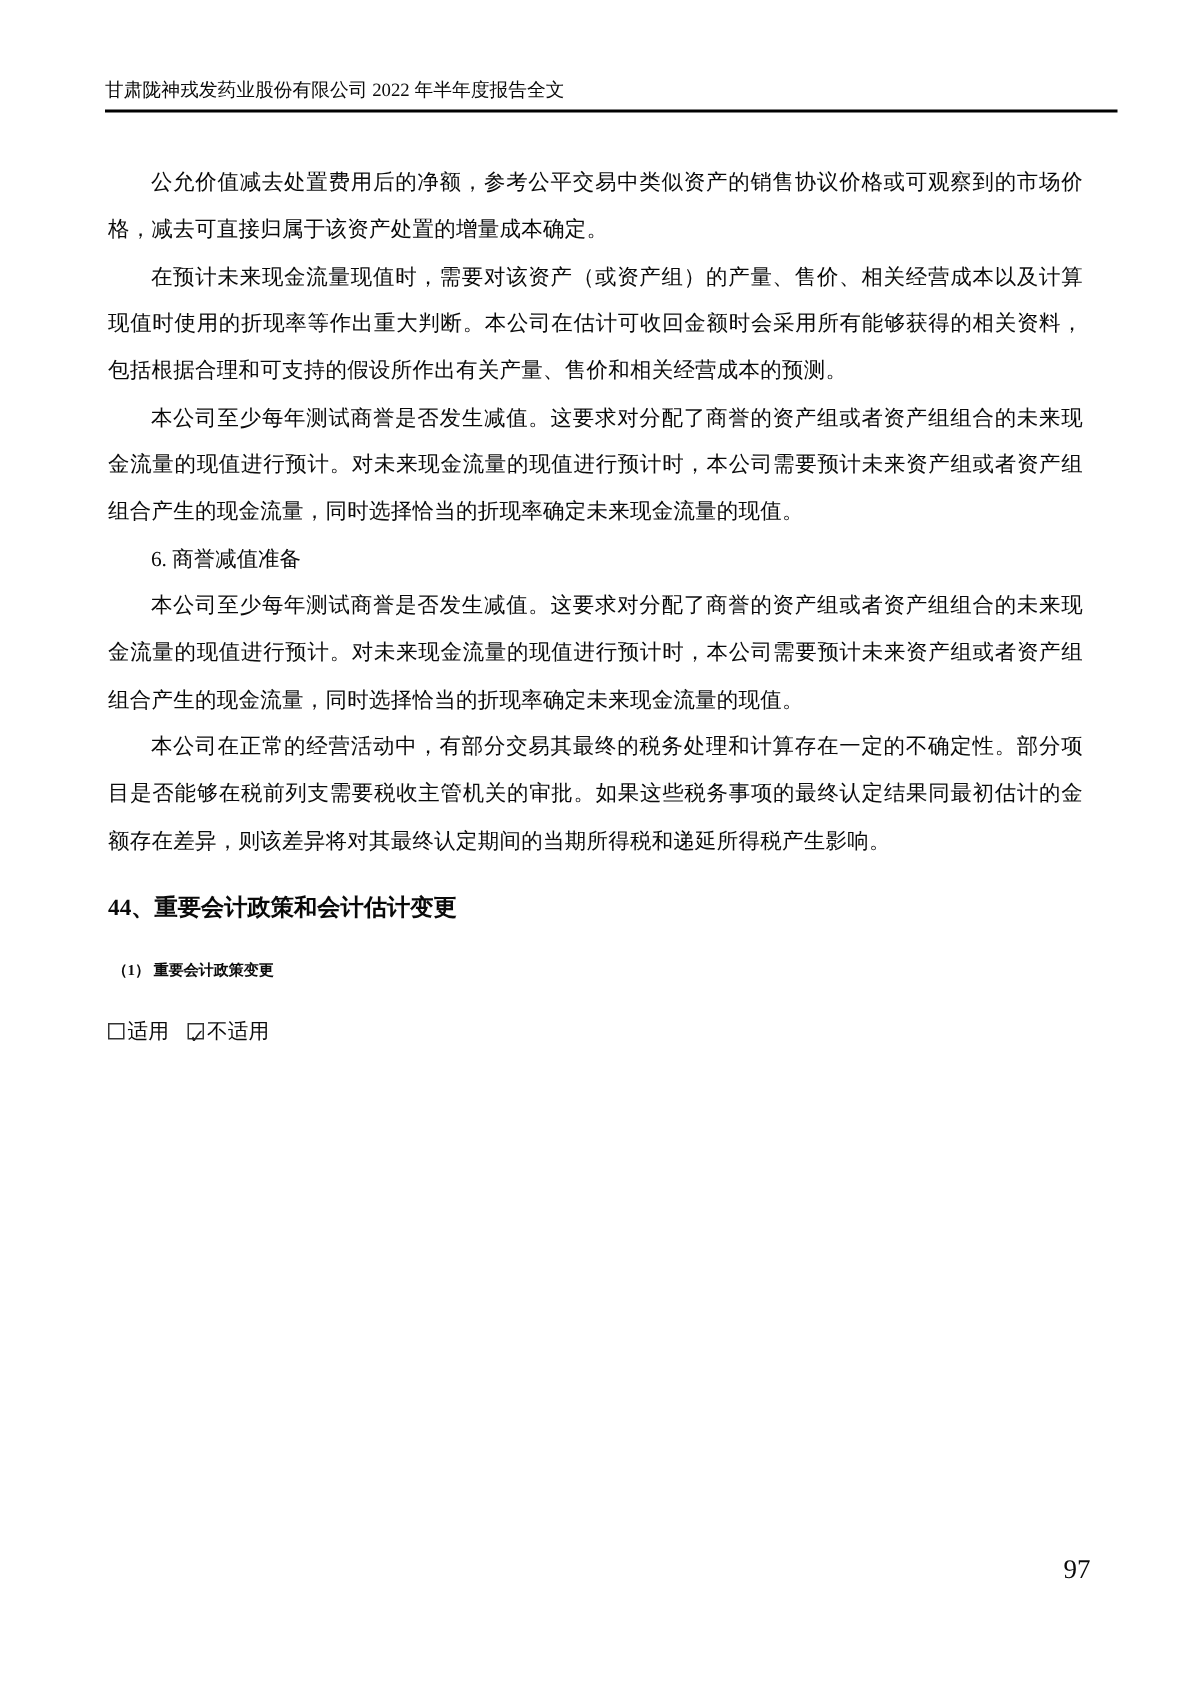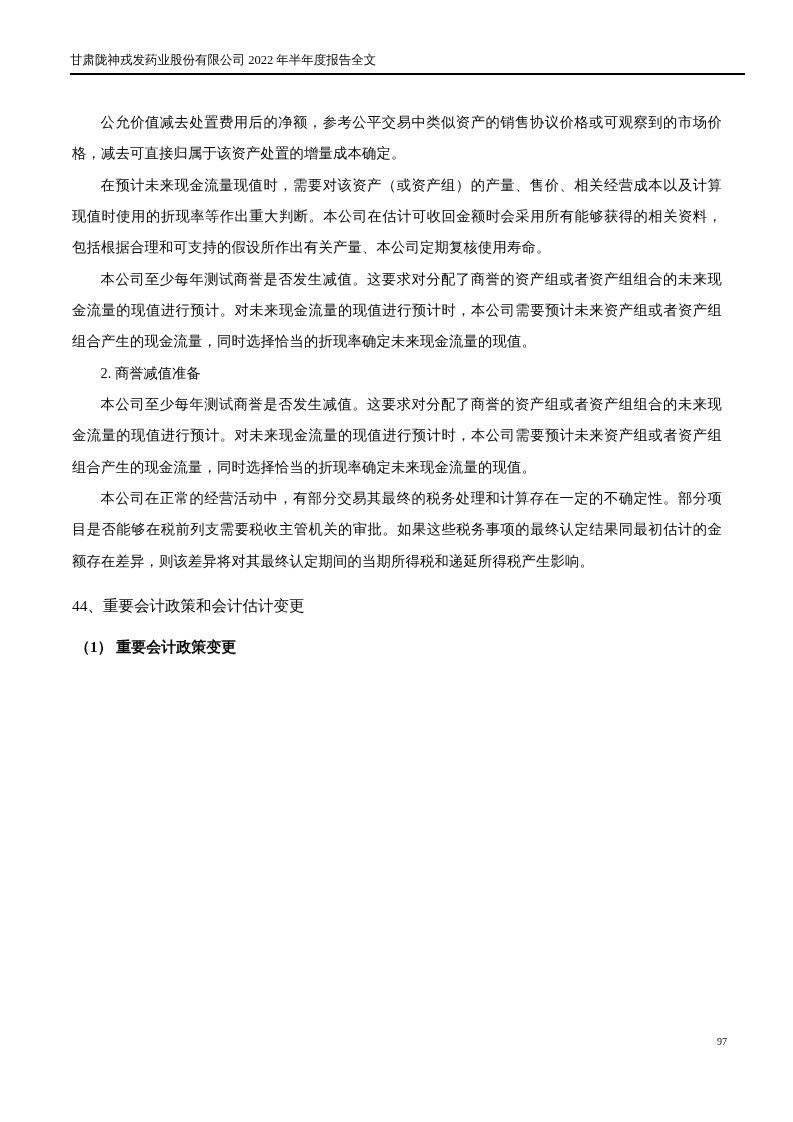--- a/index.html
+++ b/index.html
@@ -40,27 +40,27 @@
   .h-num {
     margin: 0;
     text-indent: 2em;
     font-size: 14.3px;
     line-height: 31.35px;
     font-weight: normal;
   }
   .h-major {
     margin: 13px 0 0 0;
     font-size: 15.5px;
-    font-weight: normal;
+    font-weight: bold;
     line-height: 31px;
   }
   .h-sub {
     margin: 11px 0 0 0;
     padding-left: 3px;
-    font-size: 15px;
+    font-size: 10px;
     font-weight: bold;
     line-height: 31px;
   }
   .cb-row {
     margin-top: 9px;
     font-size: 13.8px;
     line-height: 31px;
   }
   .cb {
     display: inline-block;
@@ -79,45 +79,49 @@
     left: 0px;
     top: -7px;
     font-size: 13px;
     font-family: "DejaVu Sans", sans-serif;
     color: #222;
   }
   .page-num {
     position: absolute;
     top: 1036px;
     right: 66px;
-    font-size: 10px;
+    font-size: 18px;
   }
 </style>
 </head>
 <body>
 
 <div class="page">
 
   <div class="header">
     <span>甘肃陇神戎发药业股份有限公司 2022 年半年度报告全文</span>
   </div>
 
   <div class="content">
     <p class="para">公允价值减去处置费用后的净额，参考公平交易中类似资产的销售协议价格或可观察到的市场价格，减去可直接归属于该资产处置的增量成本确定。</p>
-    <p class="para">在预计未来现金流量现值时，需要对该资产（或资产组）的产量、售价、相关经营成本以及计算现值时使用的折现率等作出重大判断。本公司在估计可收回金额时会采用所有能够获得的相关资料，包括根据合理和可支持的假设所作出有关产量、本公司定期复核使用寿命。</p>
+    <p class="para">在预计未来现金流量现值时，需要对该资产（或资产组）的产量、售价、相关经营成本以及计算现值时使用的折现率等作出重大判断。本公司在估计可收回金额时会采用所有能够获得的相关资料，包括根据合理和可支持的假设所作出有关产量、售价和相关经营成本的预测。</p>
     <p class="para">本公司至少每年测试商誉是否发生减值。这要求对分配了商誉的资产组或者资产组组合的未来现金流量的现值进行预计。对未来现金流量的现值进行预计时，本公司需要预计未来资产组或者资产组组合产生的现金流量，同时选择恰当的折现率确定未来现金流量的现值。</p>
 
-    <div class="h-num">2. 商誉减值准备</div>
+    <div class="h-num">6. 商誉减值准备</div>
     <p class="para">本公司至少每年测试商誉是否发生减值。这要求对分配了商誉的资产组或者资产组组合的未来现金流量的现值进行预计。对未来现金流量的现值进行预计时，本公司需要预计未来资产组或者资产组组合产生的现金流量，同时选择恰当的折现率确定未来现金流量的现值。</p>
 
 
 
     <p class="para">本公司在正常的经营活动中，有部分交易其最终的税务处理和计算存在一定的不确定性。部分项目是否能够在税前列支需要税收主管机关的审批。如果这些税务事项的最终认定结果同最初估计的金额存在差异，则该差异将对其最终认定期间的当期所得税和递延所得税产生影响。</p>
 
     <div class="h-major">44、重要会计政策和会计估计变更</div>
 
     <div class="h-sub">（1） 重要会计政策变更</div>
 
+    <div class="cb-row">
+      <span class="cb"></span><span>适用</span>
+      <span class="cb second"><span class="check">✓</span></span><span>不适用</span>
+    </div>
   </div>
 
   <div class="page-num">97</div>
 
 </div>
 
 </body></html>

